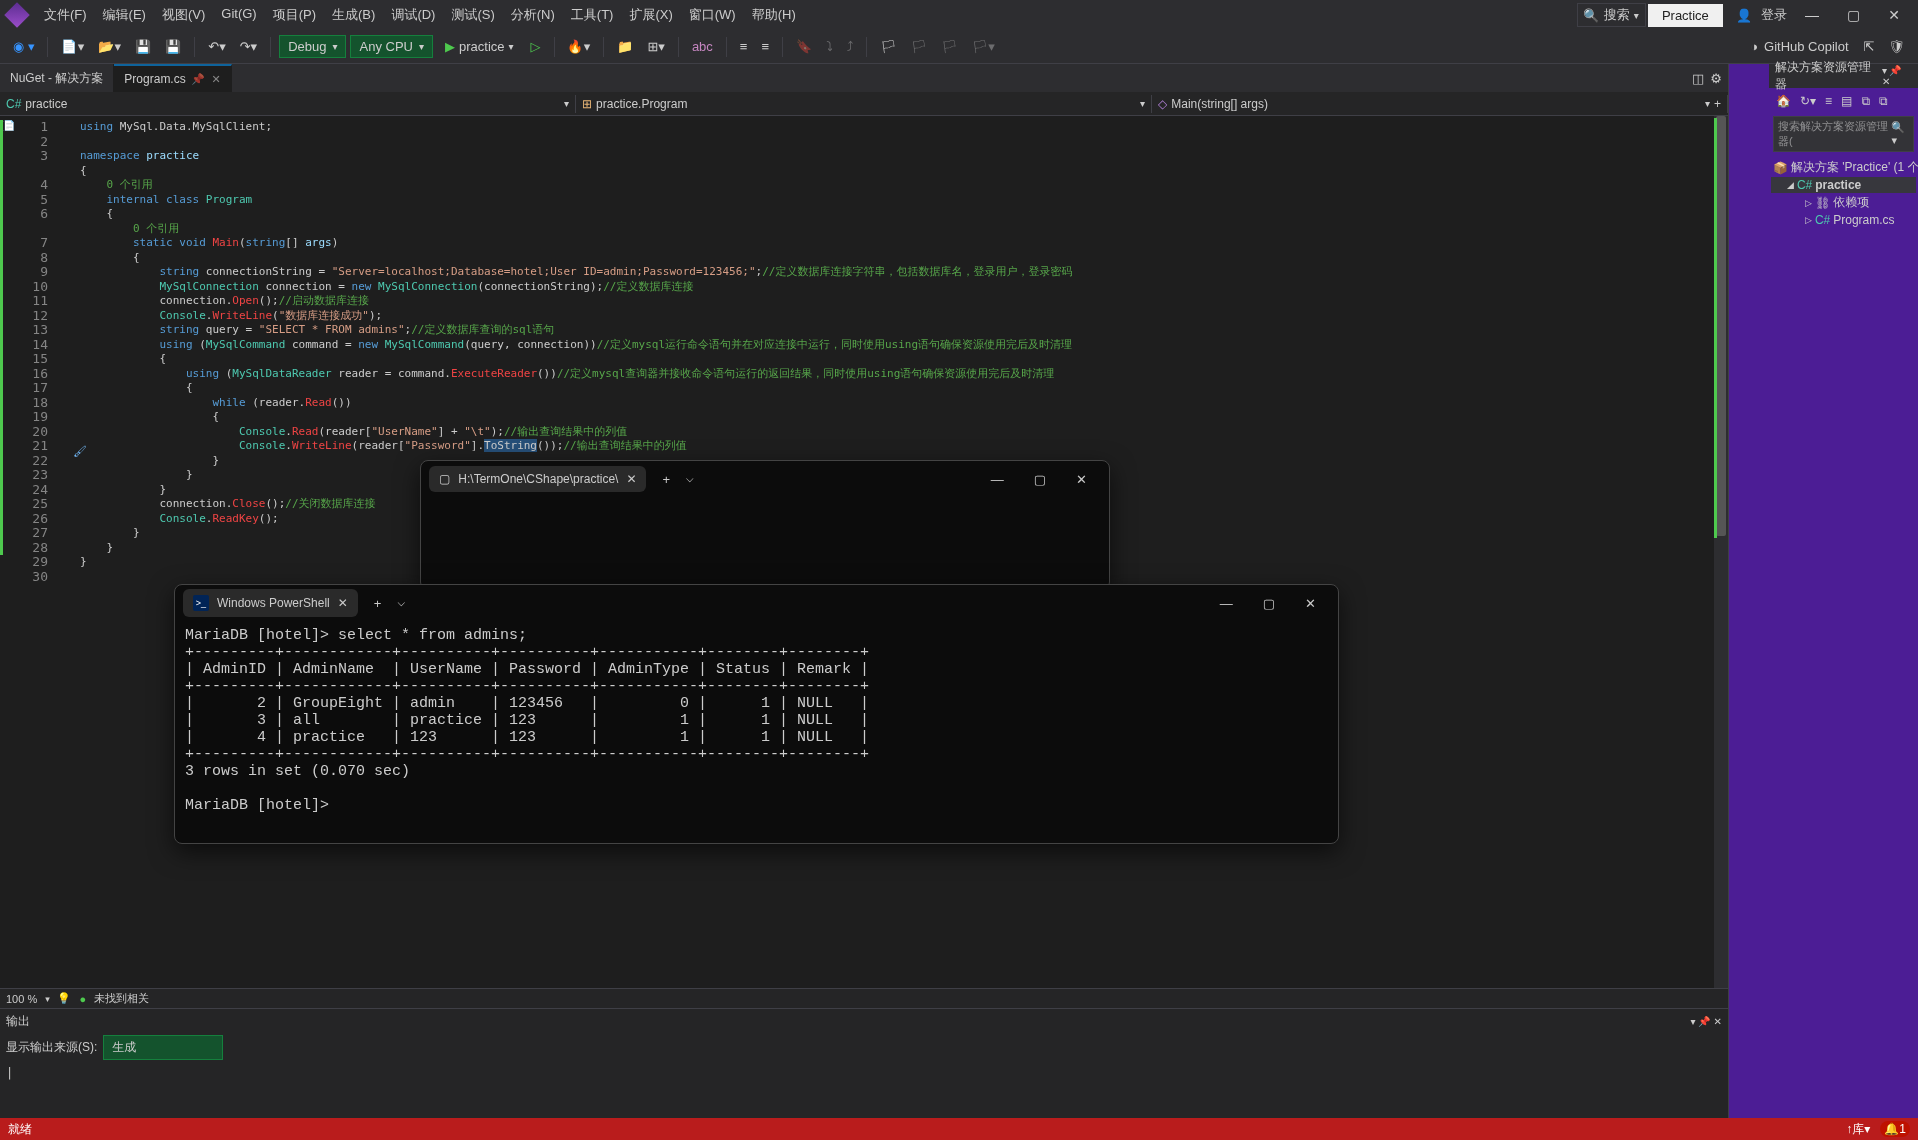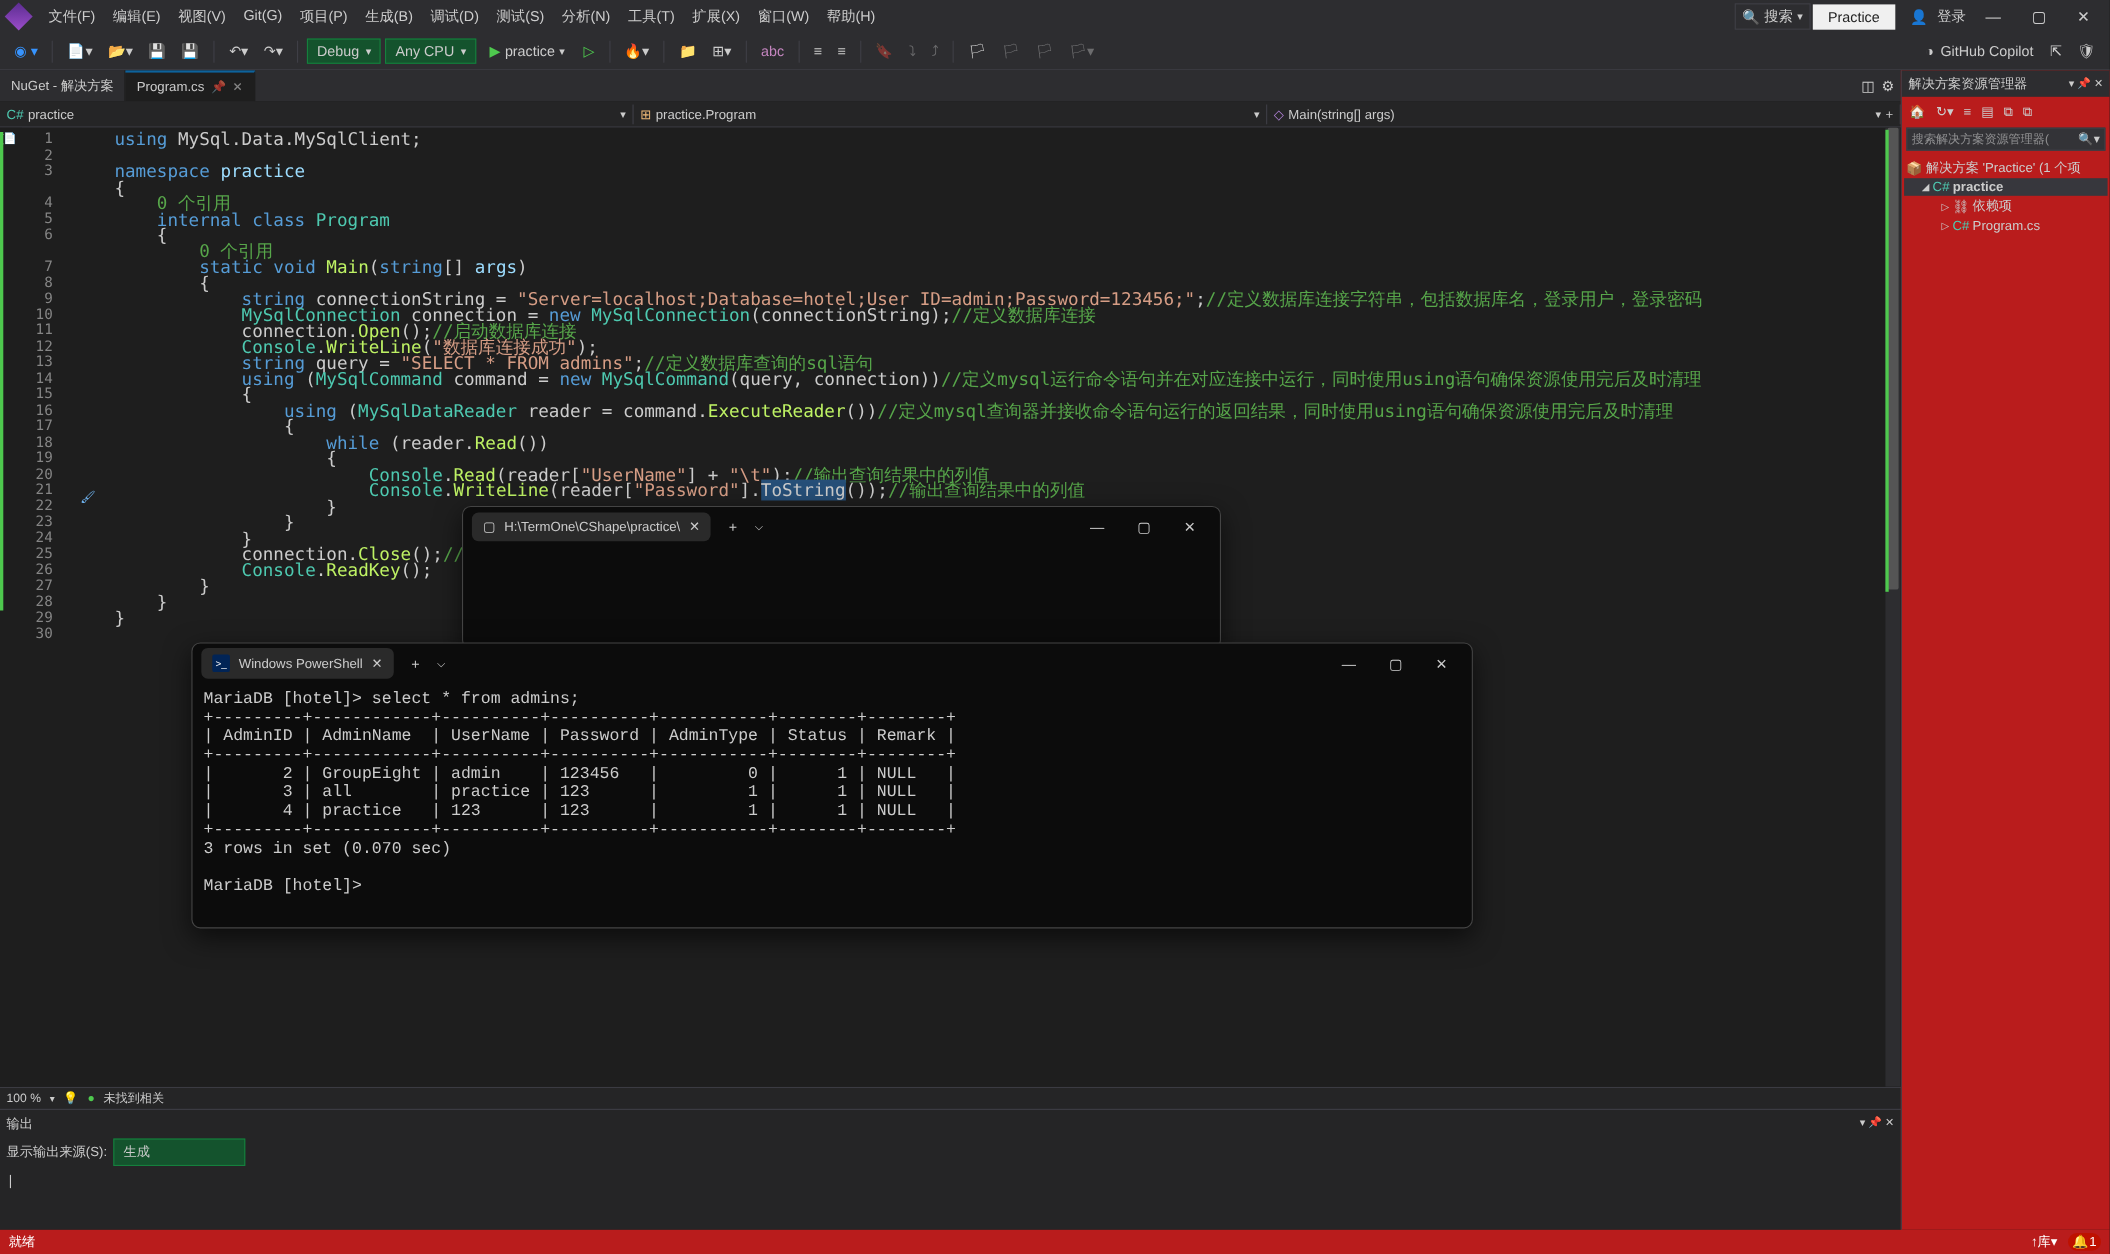--- a/index.html
+++ b/index.html
@@ -103,51 +103,51 @@
 .gutter-fold { width: 20px; background: #1e1e1e; }
 .gutter-num {
   width: 36px; text-align: right; padding-right: 8px;
   color: #858585; font-family: Consolas, monospace;
   font-size: 13px; line-height: 14.5px; padding-top: 4px;
 }
 .gutter-mod { width: 8px; }
 .gutter-coll { width: 16px; font-family: Consolas, monospace; font-size: 10px; color: #858585; line-height: 14.5px; padding-top: 4px; }
 .code-text {
   flex: 1; font-family: Consolas, monospace;
-  font-size: 16px; line-height: 14.5px; padding-top: 4px;
-  white-space: pre; position: relative; margin-left: 24px;
+  font-size: 11px; line-height: 14.5px; padding-top: 4px;
+  white-space: pre; position: relative;
 }
 .modbar { position: absolute; left: 0; width: 3px; background: #4ec94e; }
 .hl-sel { background: #264f78; }
 .kw { color: #569cd6; }
 .cls { color: #4ec9b0; }
 .str { color: #d69d85; }
 .com { color: #57a64a; }
-.mem { color: #bef264; text-align: center; }
+.mem { color: #ef4444; text-align: center; }
 .par { color: #9cdcfe; }
 
 .output-panel {
   height: 130px; background: #252526;
   border-top: 1px solid #3f3f46;
   display: flex; flex-direction: column;
 }
 .output-header {
   height: 24px; display: flex; align-items: center;
   padding: 0 6px; gap: 6px; font-size: 12px;
 }
 .output-tabs {
   height: 22px; display: flex; align-items: center;
   padding: 0 6px; gap: 10px; font-size: 11px;
   border-top: 1px solid #3f3f46;
 }
 
 .solution-panel {
-  width: 190px; background: #b91c1c;
+  width: 190px; background: #4c1d95;
   border-left: 1px solid #3f3f46;
-  display: flex; flex-direction: column;
+  display: flex; flex-direction: column; padding-left: 40px;
 }
 .sp-title {
   height: 24px; display: flex; align-items: center;
   padding: 0 6px; gap: 4px; font-size: 12px;
   background: #2d2d30;
 }
 .sp-toolbar { height: 26px; display: flex; align-items: center; padding: 0 4px; gap: 3px; }
 .sp-toolbar .ic { padding: 2px 3px; cursor: pointer; font-size: 12px; }
 .sp-search {
   margin: 2px 4px; padding: 2px 4px;

